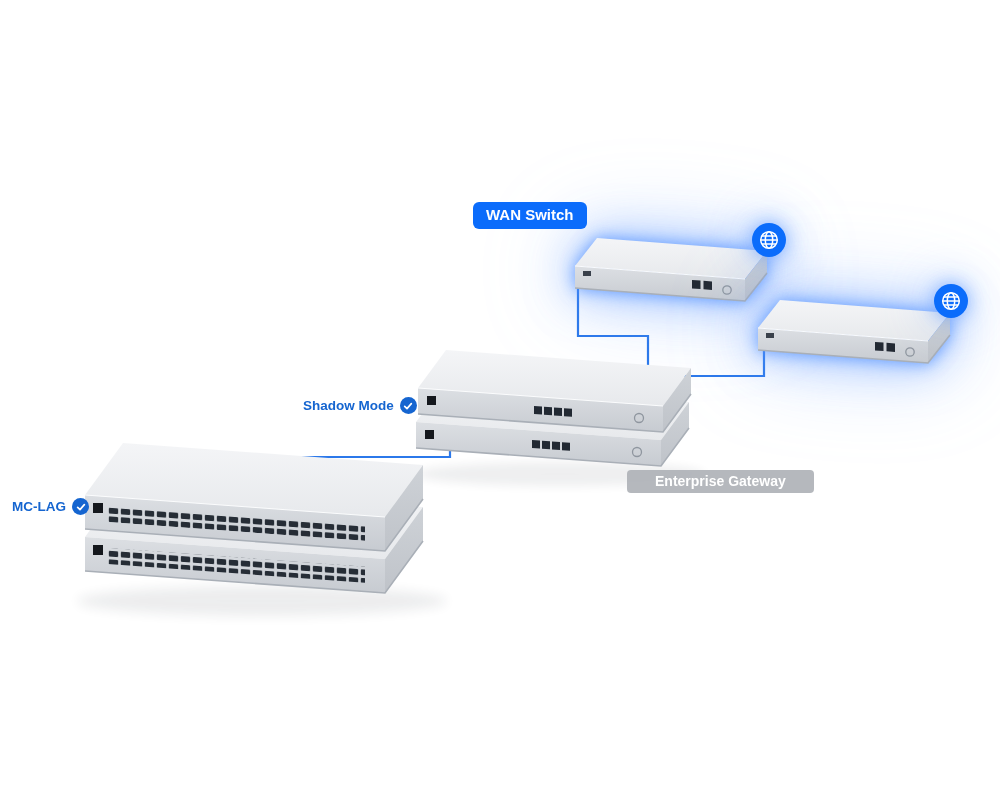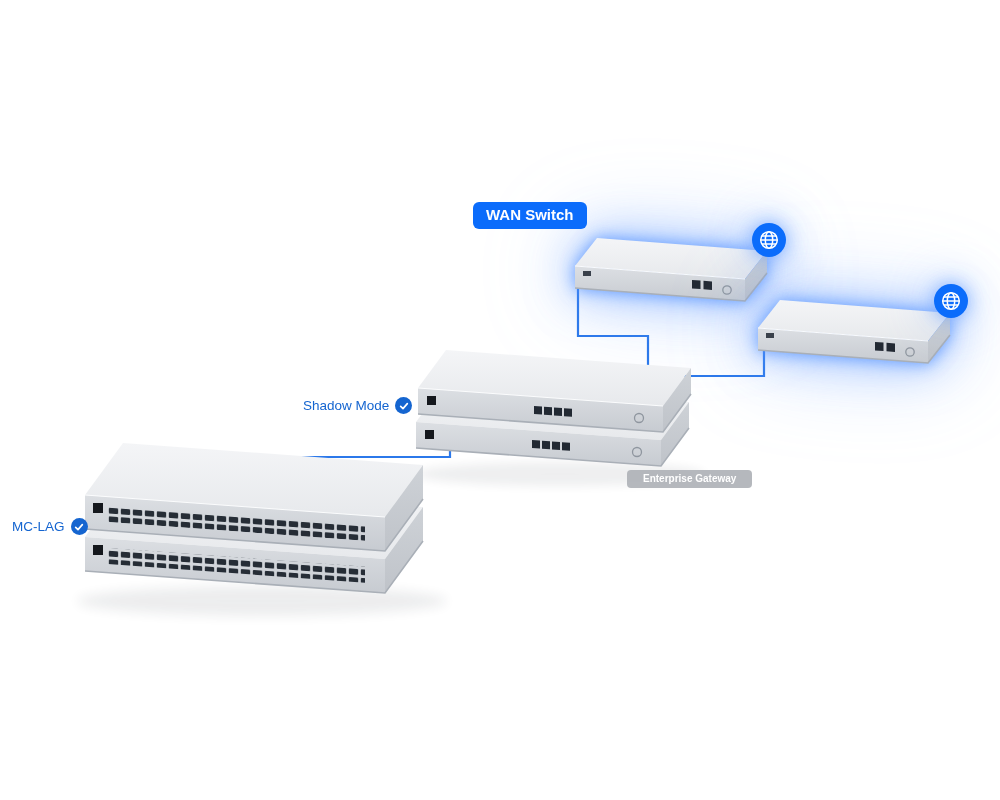--- a/index.html
+++ b/index.html
@@ -13,23 +13,23 @@
   .stage{
     position:relative;width:1000px;height:800px;background:#ffffff;overflow:hidden;
     font-family:"Liberation Sans", sans-serif;
   }
   .stage svg.scene{position:absolute;left:0;top:0;}
   .conn{fill:none;stroke:var(--line-blue);stroke-width:2.2;}
   .glow{filter:drop-shadow(0 0 8px rgba(84,146,255,.85)) drop-shadow(0 0 22px rgba(84,146,255,.5)) drop-shadow(0 0 42px rgba(120,170,255,.35));}
   .glow-soft{filter:drop-shadow(0 0 10px rgba(84,146,255,.75)) drop-shadow(0 0 24px rgba(120,170,255,.4));}
   .globe-bg{fill:var(--accent-blue);}
   .badge{position:absolute;font-weight:700;border-radius:4px;color:var(--badge-text);white-space:nowrap;}
-  .badge-gray{background:var(--badge-gray);font-size:10px;padding:3px 16px 4px;}
+  .badge-gray{background:var(--badge-gray);font-size:14px;padding:3px 28px 4px;}
   .badge-blue{background:var(--accent-blue);font-size:15px;padding:4px 13px 6px;border-radius:6px;}
-  .side-label{position:absolute;display:flex;align-items:center;gap:6px;font-size:13.5px;font-weight:400;color:var(--label-blue);white-space:nowrap;}
+  .side-label{position:absolute;display:flex;align-items:center;gap:6px;font-size:13.5px;font-weight:700;color:var(--label-blue);white-space:nowrap;}
   .check-circle{width:17px;height:17px;border-radius:50%;background:var(--label-blue);display:flex;align-items:center;justify-content:center;flex:none;}
 </style>
 </head>
 <body>
 
 <div class="stage">
 
   <svg class="scene" width="1000" height="800" viewBox="0 0 1000 800">
     <defs>
       <linearGradient id="gTop" x1="0" y1="0" x2="0" y2="1">
@@ -164,21 +164,21 @@
 
   <div class="side-label" style="left:303px;top:397px;">
     <span>Shadow Mode</span>
     <span class="check-circle">
       <svg width="10" height="10" viewBox="0 0 12 12">
           <polyline points="2,6.5 4.8,9.2 10,3.2" fill="none" stroke="#fff" stroke-width="2" stroke-linecap="round" stroke-linejoin="round"></polyline>
         </svg>
     </span>
   </div>
 
-  <div class="side-label" style="left:12px;top:518px;">
+  <div class="side-label" style="left:12px;top:498px;">
     <span>MC-LAG</span>
     <span class="check-circle">
       <svg width="10" height="10" viewBox="0 0 12 12">
           <polyline points="2,6.5 4.8,9.2 10,3.2" fill="none" stroke="#fff" stroke-width="2" stroke-linecap="round" stroke-linejoin="round"></polyline>
         </svg>
     </span>
   </div>
 
   <div class="badge badge-gray" style="left:627px;top:470px;">Enterprise Gateway</div>
 

